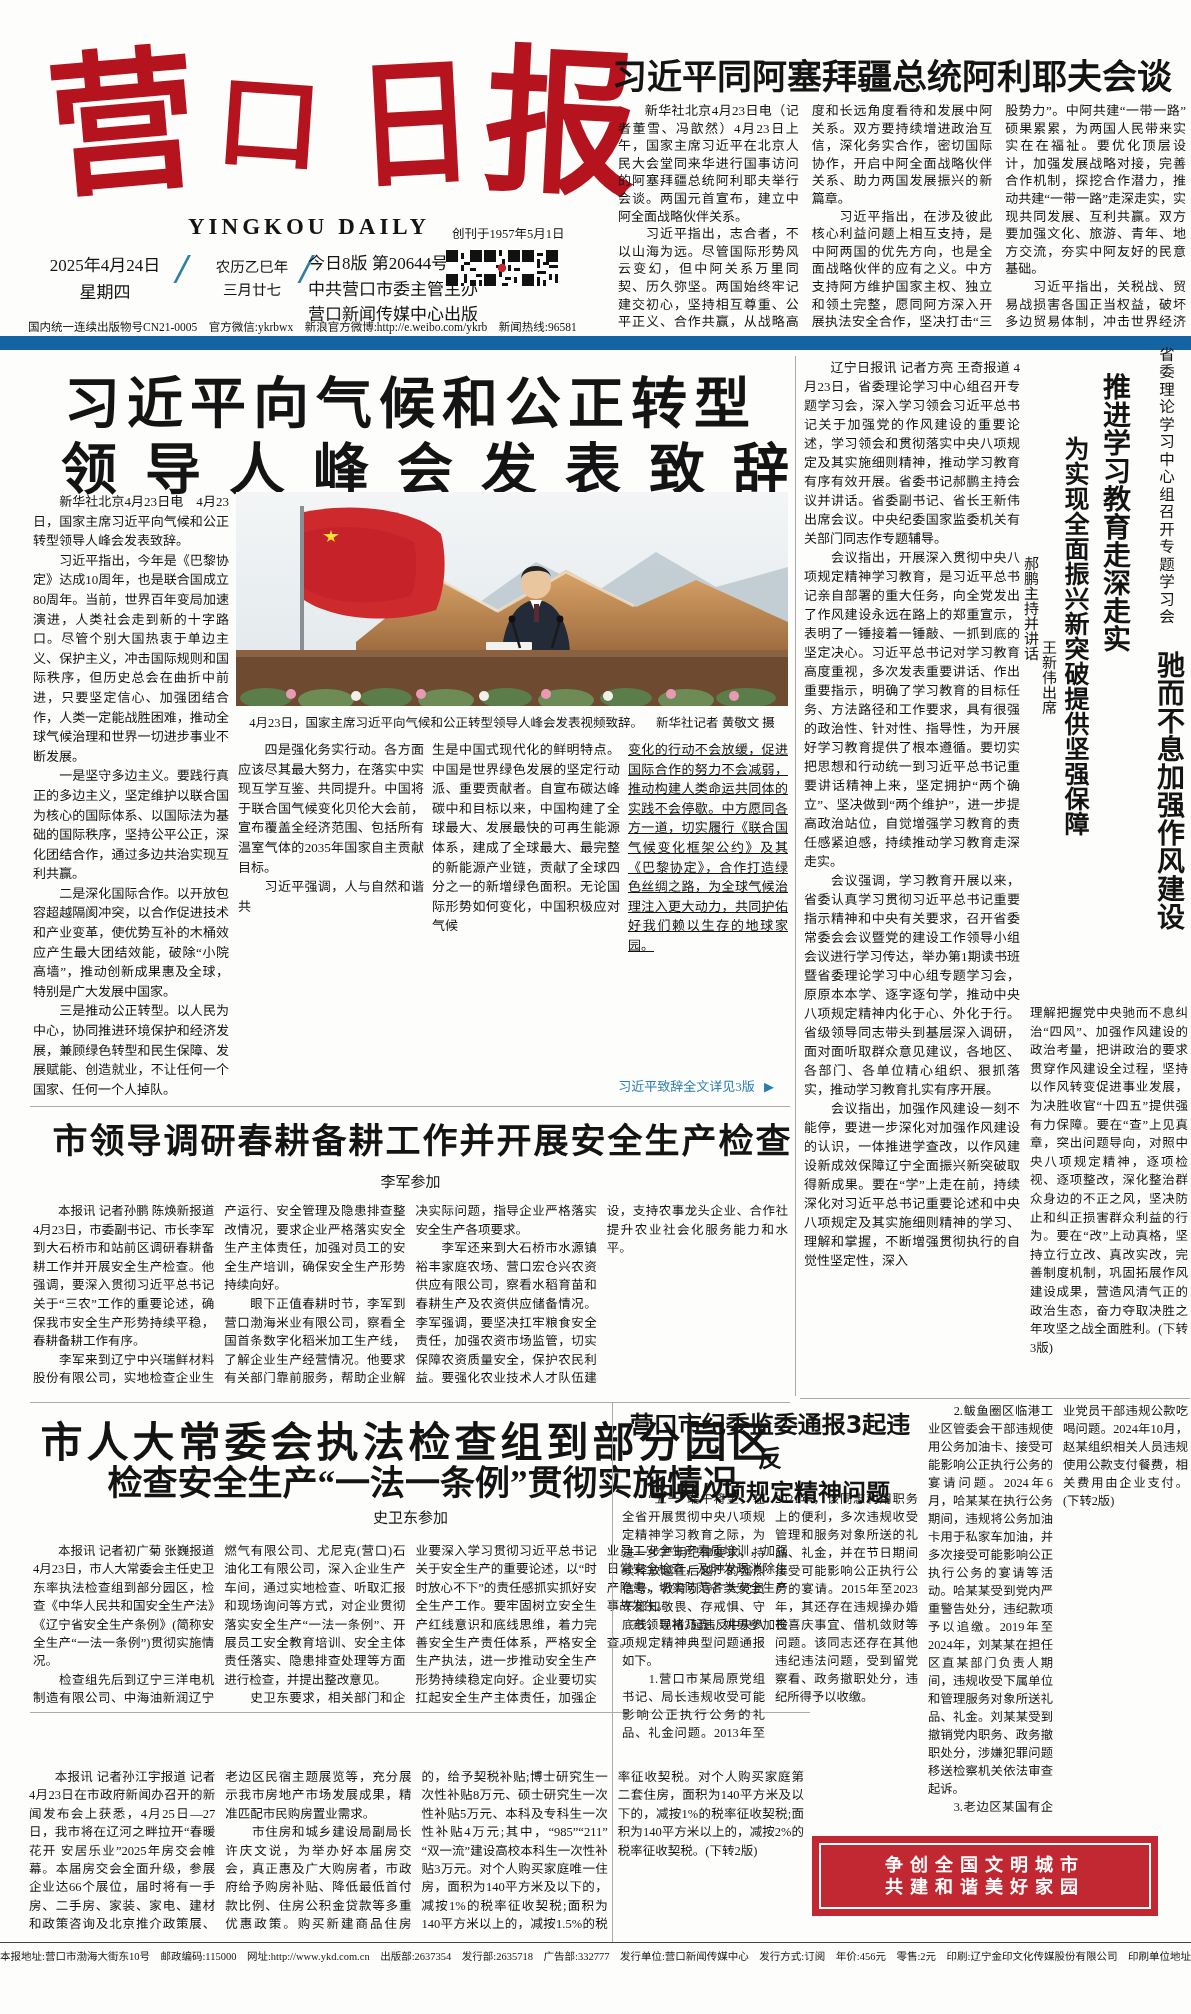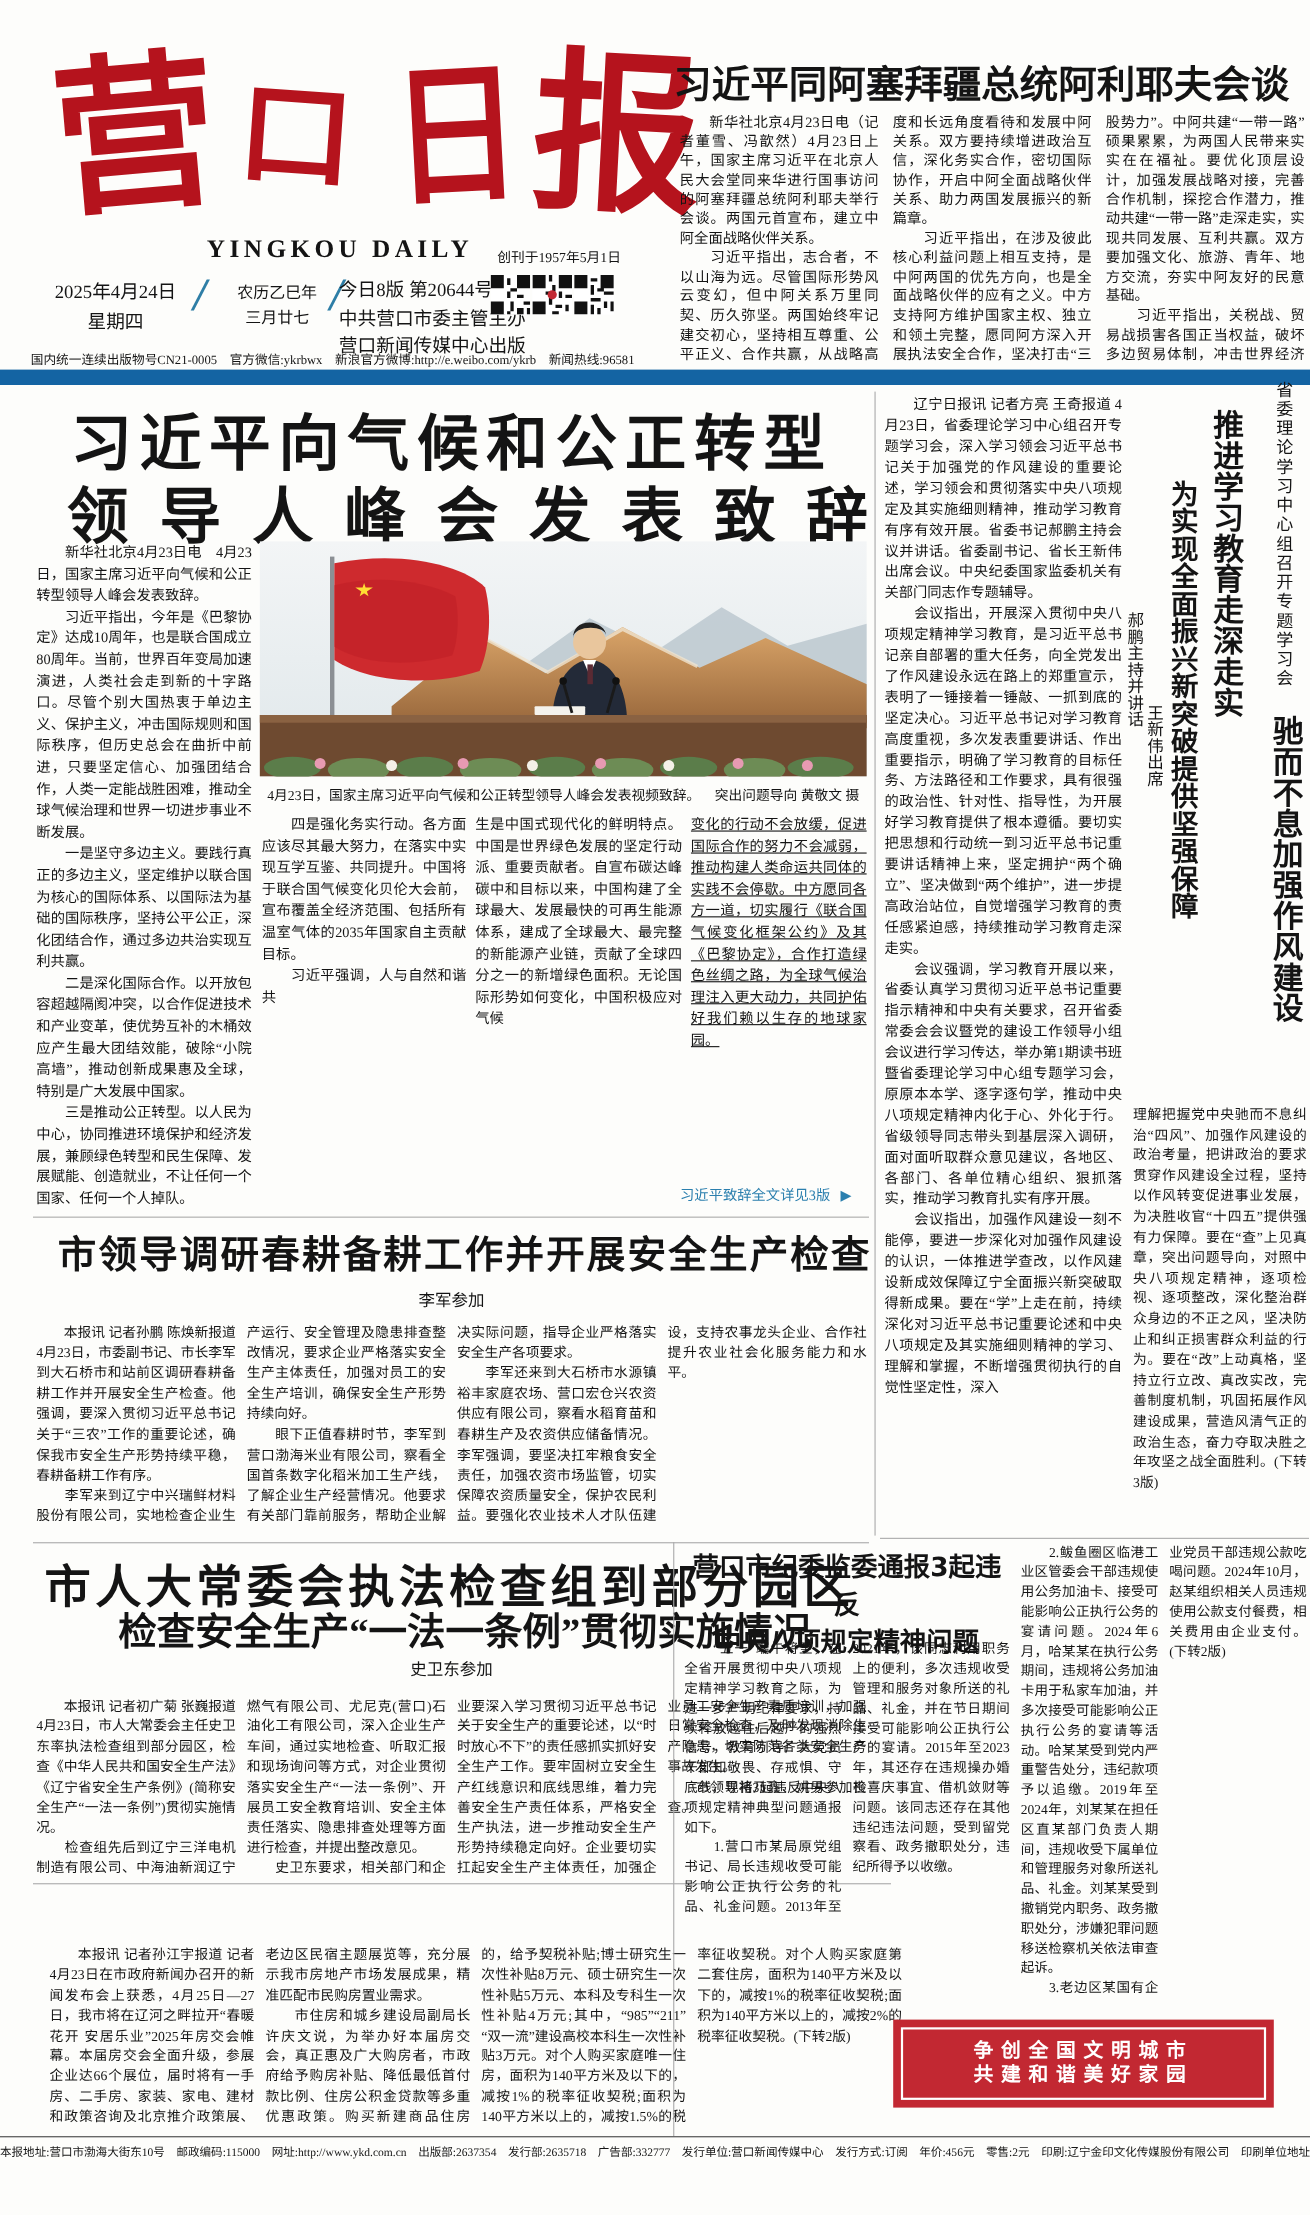--- a/index.html
+++ b/index.html
@@ -157,21 +157,21 @@
         <circle cx="310" cy="202" r="5" fill="#e79ab2"></circle>
           <circle cx="372" cy="204" r="5" fill="#f3f0e8"></circle>
         <circle cx="435" cy="202" r="5" fill="#e79ab2"></circle>
           <circle cx="498" cy="204" r="5" fill="#e79ab2"></circle>
       </g>
     </svg>
   </div>
 
   <div class="abs center" style="left:236px;top:712px;width:552px;font-size:12.5px;">
     <span>4月23日，国家主席习近平向气候和公正转型领导人峰会发表视频致辞。</span>
-    <span style="margin-left:10px;">突出问题导向 黄敬文 摄</span>
+    <span style="margin-left:10px;">新华社记者 黄敬文 摄</span>
   </div>
 
   <div class="abs body-text" style="left:238px;top:740px;width:186px;height:356px;line-height:19.6px;">　　四是强化务实行动。各方面应该尽其最大努力，在落实中实现互学互鉴、共同提升。中国将于联合国气候变化贝伦大会前，宣布覆盖全经济范围、包括所有温室气体的2035年国家自主贡献目标。
 　　习近平强调，人与自然和谐共</div>
   <div class="abs body-text" style="left:432px;top:740px;width:188px;height:356px;line-height:19.6px;">生是中国式现代化的鲜明特点。中国是世界绿色发展的坚定行动派、重要贡献者。自宣布碳达峰碳中和目标以来，中国构建了全球最大、发展最快的可再生能源体系，建成了全球最大、最完整的新能源产业链，贡献了全球四分之一的新增绿色面积。无论国际形势如何变化，中国积极应对气候</div>
   <div class="abs body-text" style="left:628px;top:740px;width:160px;height:330px;line-height:19.6px;text-decoration:underline;">变化的行动不会放缓，促进国际合作的努力不会减弱，推动构建人类命运共同体的实践不会停歇。中方愿同各方一道，切实履行《联合国气候变化框架公约》及其《巴黎协定》，合作打造绿色丝绸之路，为全球气候治理注入更大动力，共同护佑好我们赖以生存的地球家园。</div>
   <div class="abs turnref" style="left:560px;top:1076px;width:214px;font-size:13px;text-align:right;">
     <span>习近平致辞全文详见3版</span>
     <span style="margin-left:6px;">▶</span>
   </div>
@@ -190,21 +190,21 @@
   <div class="abs center serifhead nowrap" style="left:19px;top:1408px;width:755px;font-size:42px;letter-spacing:4px;">市人大常委会执法检查组到部分园区</div>
   <div class="abs center serifhead nowrap" style="left:33px;top:1454px;width:755px;font-size:35px;">检查安全生产“一法一条例”贯彻实施情况</div>
   <div class="abs center" style="left:33px;top:1506px;width:755px;font-size:15px;">史卫东参加</div>
   <div class="abs body-text" style="left:33px;top:1542px;width:755px;height:166px;columns:4;column-gap:10px;font-size:12.5px;line-height:18.4px;">　　本报讯 记者初广菊 张巍报道 4月23日，市人大常委会主任史卫东率执法检查组到部分园区，检查《中华人民共和国安全生产法》《辽宁省安全生产条例》(简称安全生产“一法一条例”)贯彻实施情况。
 　　检查组先后到辽宁三洋电机制造有限公司、中海油新润辽宁燃气有限公司、尤尼克(营口)石油化工有限公司，深入企业生产车间，通过实地检查、听取汇报和现场询问等方式，对企业贯彻落实安全生产“一法一条例”、开展员工安全教育培训、安全主体责任落实、隐患排查处理等方面进行检查，并提出整改意见。
 　　史卫东要求，相关部门和企业要深入学习贯彻习近平总书记关于安全生产的重要论述，以“时时放心不下”的责任感抓实抓好安全生产工作。要牢固树立安全生产红线意识和底线思维，着力完善安全生产责任体系，严格安全生产执法，进一步推动安全生产形势持续稳定向好。企业要切实扛起安全生产主体责任，加强企业员工安全生产素质培训，加强日常安全检查，及时发现消除生产隐患，切实防范各类安全生产事故发生。
 　　市领导褚乃鑫、姚男参加检查。</div>
 
   <div class="abs hairline" style="left:30px;top:1712px;width:780px;height:1px;"></div>
 
-  <div class="abs body-text" style="left:45px;top:1768px;width:775px;height:180px;columns:4;column-gap:10px;font-size:12.5px;line-height:18.4px;">　　本报讯 记者孙江宇报道 记者4月23日在市政府新闻办召开的新闻发布会上获悉，4月25日—27日，我市将在辽河之畔拉开“春暖花开 安居乐业”2025年房交会帷幕。本届房交会全面升级，参展企业达66个展位，届时将有一手房、二手房、家装、家电、建材和政策咨询及北京推介政策展、老边区民宿主题展览等，充分展示我市房地产市场发展成果，精准匹配市民购房置业需求。
+  <div class="abs body-text" style="left:29px;top:1768px;width:775px;height:180px;columns:4;column-gap:10px;font-size:12.5px;line-height:18.4px;">　　本报讯 记者孙江宇报道 记者4月23日在市政府新闻办召开的新闻发布会上获悉，4月25日—27日，我市将在辽河之畔拉开“春暖花开 安居乐业”2025年房交会帷幕。本届房交会全面升级，参展企业达66个展位，届时将有一手房、二手房、家装、家电、建材和政策咨询及北京推介政策展、老边区民宿主题展览等，充分展示我市房地产市场发展成果，精准匹配市民购房置业需求。
 　　市住房和城乡建设局副局长许庆文说，为举办好本届房交会，真正惠及广大购房者，市政府给予购房补贴、降低最低首付款比例、住房公积金贷款等多重优惠政策。购买新建商品住房的，给予契税补贴;博士研究生一次性补贴8万元、硕士研究生一次性补贴5万元、本科及专科生一次性补贴4万元;其中，“985”“211”“双一流”建设高校本科生一次性补贴3万元。对个人购买家庭唯一住房，面积为140平方米及以下的，减按1%的税率征收契税;面积为140平方米以上的，减按1.5%的税率征收契税。对个人购买家庭第二套住房，面积为140平方米及以下的，减按1%的税率征收契税;面积为140平方米以上的，减按2%的税率征收契税。(下转2版)</div>
 
   <div class="abs hairline" style="left:795px;top:356px;width:1px;height:1040px;"></div>
   <div class="abs body-text" style="left:804px;top:358px;width:216px;height:1036px;line-height:19px;">　　辽宁日报讯 记者方亮 王奇报道 4月23日，省委理论学习中心组召开专题学习会，深入学习领会习近平总书记关于加强党的作风建设的重要论述，学习领会和贯彻落实中央八项规定及其实施细则精神，推动学习教育有序有效开展。省委书记郝鹏主持会议并讲话。省委副书记、省长王新伟出席会议。中央纪委国家监委机关有关部门同志作专题辅导。
 　　会议指出，开展深入贯彻中央八项规定精神学习教育，是习近平总书记亲自部署的重大任务，向全党发出了作风建设永远在路上的郑重宣示，表明了一锤接着一锤敲、一抓到底的坚定决心。习近平总书记对学习教育高度重视，多次发表重要讲话、作出重要指示，明确了学习教育的目标任务、方法路径和工作要求，具有很强的政治性、针对性、指导性，为开展好学习教育提供了根本遵循。要切实把思想和行动统一到习近平总书记重要讲话精神上来，坚定拥护“两个确立”、坚决做到“两个维护”，进一步提高政治站位，自觉增强学习教育的责任感紧迫感，持续推动学习教育走深走实。
 　　会议强调，学习教育开展以来，省委认真学习贯彻习近平总书记重要指示精神和中央有关要求，召开省委常委会会议暨党的建设工作领导小组会议进行学习传达，举办第1期读书班暨省委理论学习中心组专题学习会，原原本本学、逐字逐句学，推动中央八项规定精神内化于心、外化于行。省级领导同志带头到基层深入调研，面对面听取群众意见建议，各地区、各部门、各单位精心组织、狠抓落实，推动学习教育扎实有序开展。
 　　会议指出，加强作风建设一刻不能停，要进一步深化对加强作风建设的认识，一体推进学查改，以作风建设新成效保障辽宁全面振兴新突破取得新成果。要在“学”上走在前，持续深化对习近平总书记重要论述和中央八项规定及其实施细则精神的学习、理解和掌握，不断增强贯彻执行的自觉性坚定性，深入</div>
 
   <div class="abs vtext" style="left:1154px;top:346px;height:280px;font-size:15.5px;letter-spacing:2px;">省委理论学习中心组召开专题学习会</div>
   <div class="abs vtext sans" style="left:1094px;top:372px;height:292px;font-size:28px;font-weight:bold;">推进学习教育走深走实</div>

